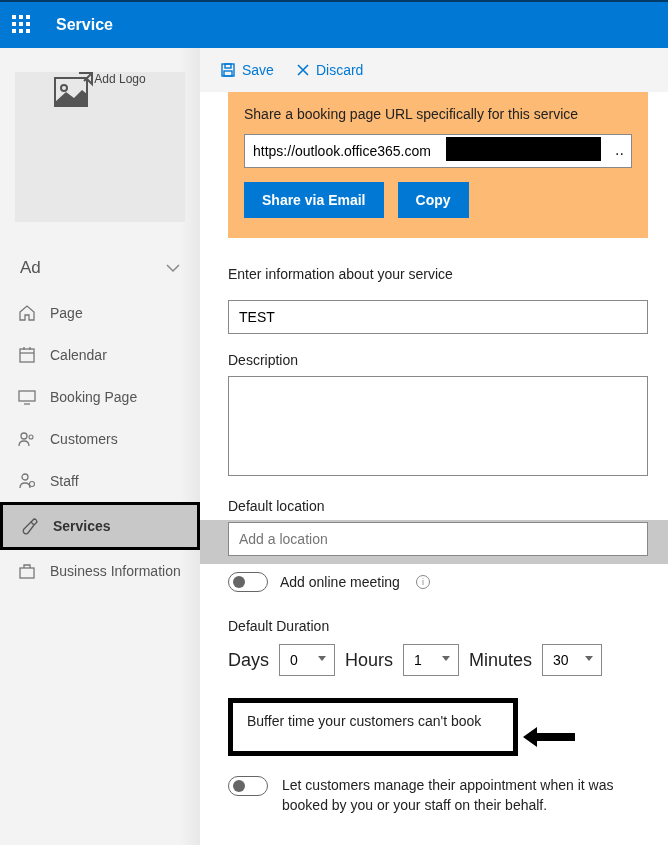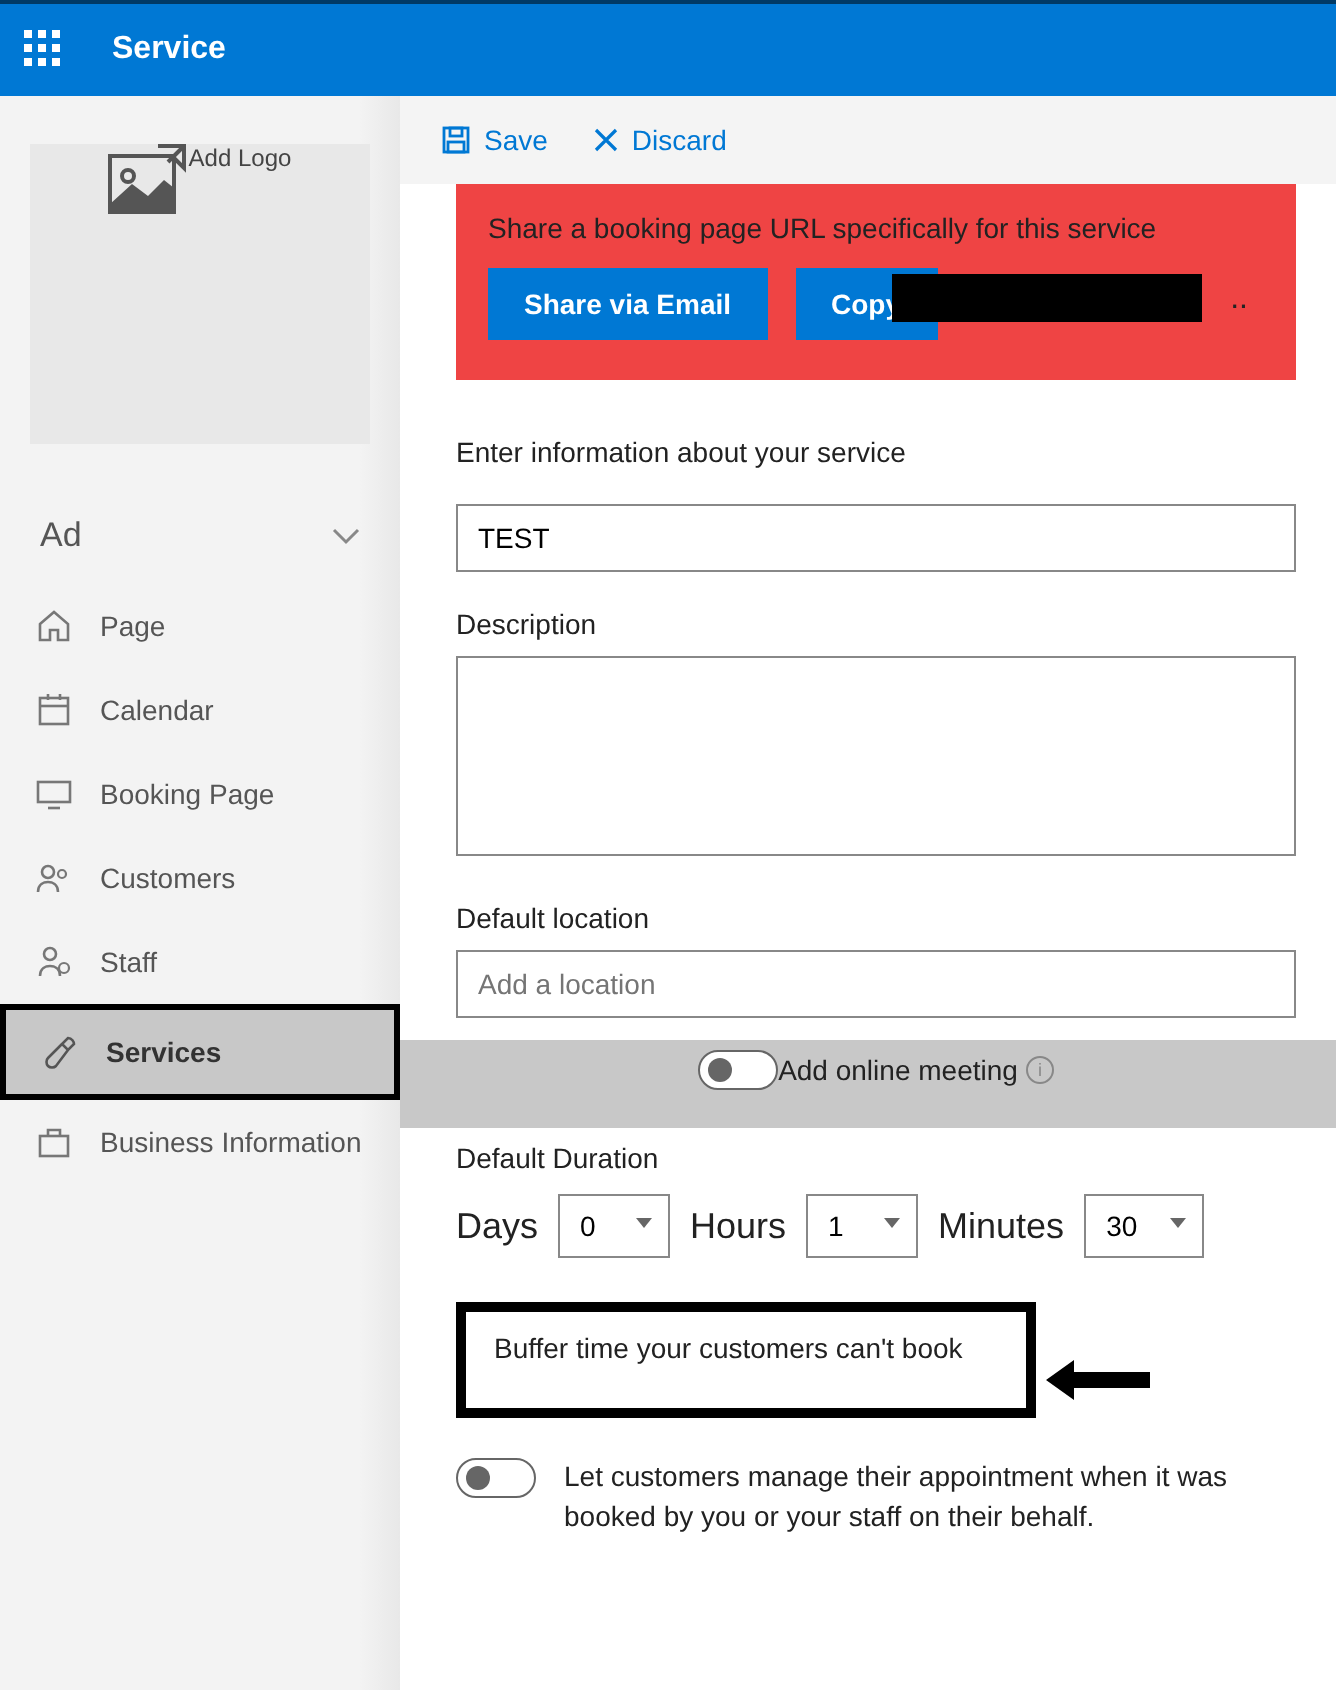--- a/index.html
+++ b/index.html
@@ -83,21 +83,21 @@
     }
     .action-btn {
       display: flex; align-items: center; gap: 6px;
       color: #0078d4; font-size: 14px;
       cursor: pointer; background: none; border: none;
     }
     
     .form-area { padding: 0 20px 20px 28px; }
     
     .share-box {
-      background: #ef4444;
+      background: #fdba74;
       padding: 14px 16px 20px;
       margin-bottom: 28px;
     }
     .share-label { font-size: 14px; color: #222; margin-bottom: 12px; }
     .url-input {
       width: 100%; height: 34px;
       border: 1px solid #888; padding: 0 8px;
       font-size: 14px; background: #fff;
       margin-bottom: 14px;
       position: relative;
@@ -121,21 +121,21 @@
       width: 100%; height: 34px;
       border: 1px solid #888; padding: 0 10px;
       font-size: 14px;
     }
     .textarea-input {
       width: 100%; height: 100px;
       border: 1px solid #888; padding: 8px 10px;
       font-size: 14px; resize: none;
     }
     
-    .toggle-row { display: flex; align-items: center; margin-top: 16px; justify-content: center; }
+    .toggle-row { display: flex; align-items: center; gap: 12px; margin-top: 16px; }
     .toggle {
       width: 40px; height: 20px;
       border: 1px solid #666; border-radius: 10px;
       background: #fff; position: relative;
       cursor: pointer; flex-shrink: 0;
     }
     .toggle-knob {
       width: 12px; height: 12px; border-radius: 50%;
       background: #666; position: absolute;
       top: 3px; left: 4px;
@@ -292,20 +292,21 @@
               <path d="M2 2 L12 12 M12 2 L2 12" stroke="#0078d4" stroke-width="1.6"></path>
             </svg>
         <span>Discard</span>
       </button>
     </div>
 
     <div class="form-area">
       <div class="share-box">
         <div class="share-label">Share a booking page URL specifically for this service</div>
         <div style="position:relative;">
+          <input class="url-input" type="text" value="https://outlook.office365.com" style="">
           <div class="url-redact"></div>
           <span style="position:absolute;right:8px;top:7px;color:#222;pointer-events:none;">..</span>
         </div>
         <div class="btn-row">
           <button class="primary-btn">Share via Email</button>
           <button class="primary-btn">Copy</button>
         </div>
       </div>
       
       <div class="section-text">Enter information about your service</div>

